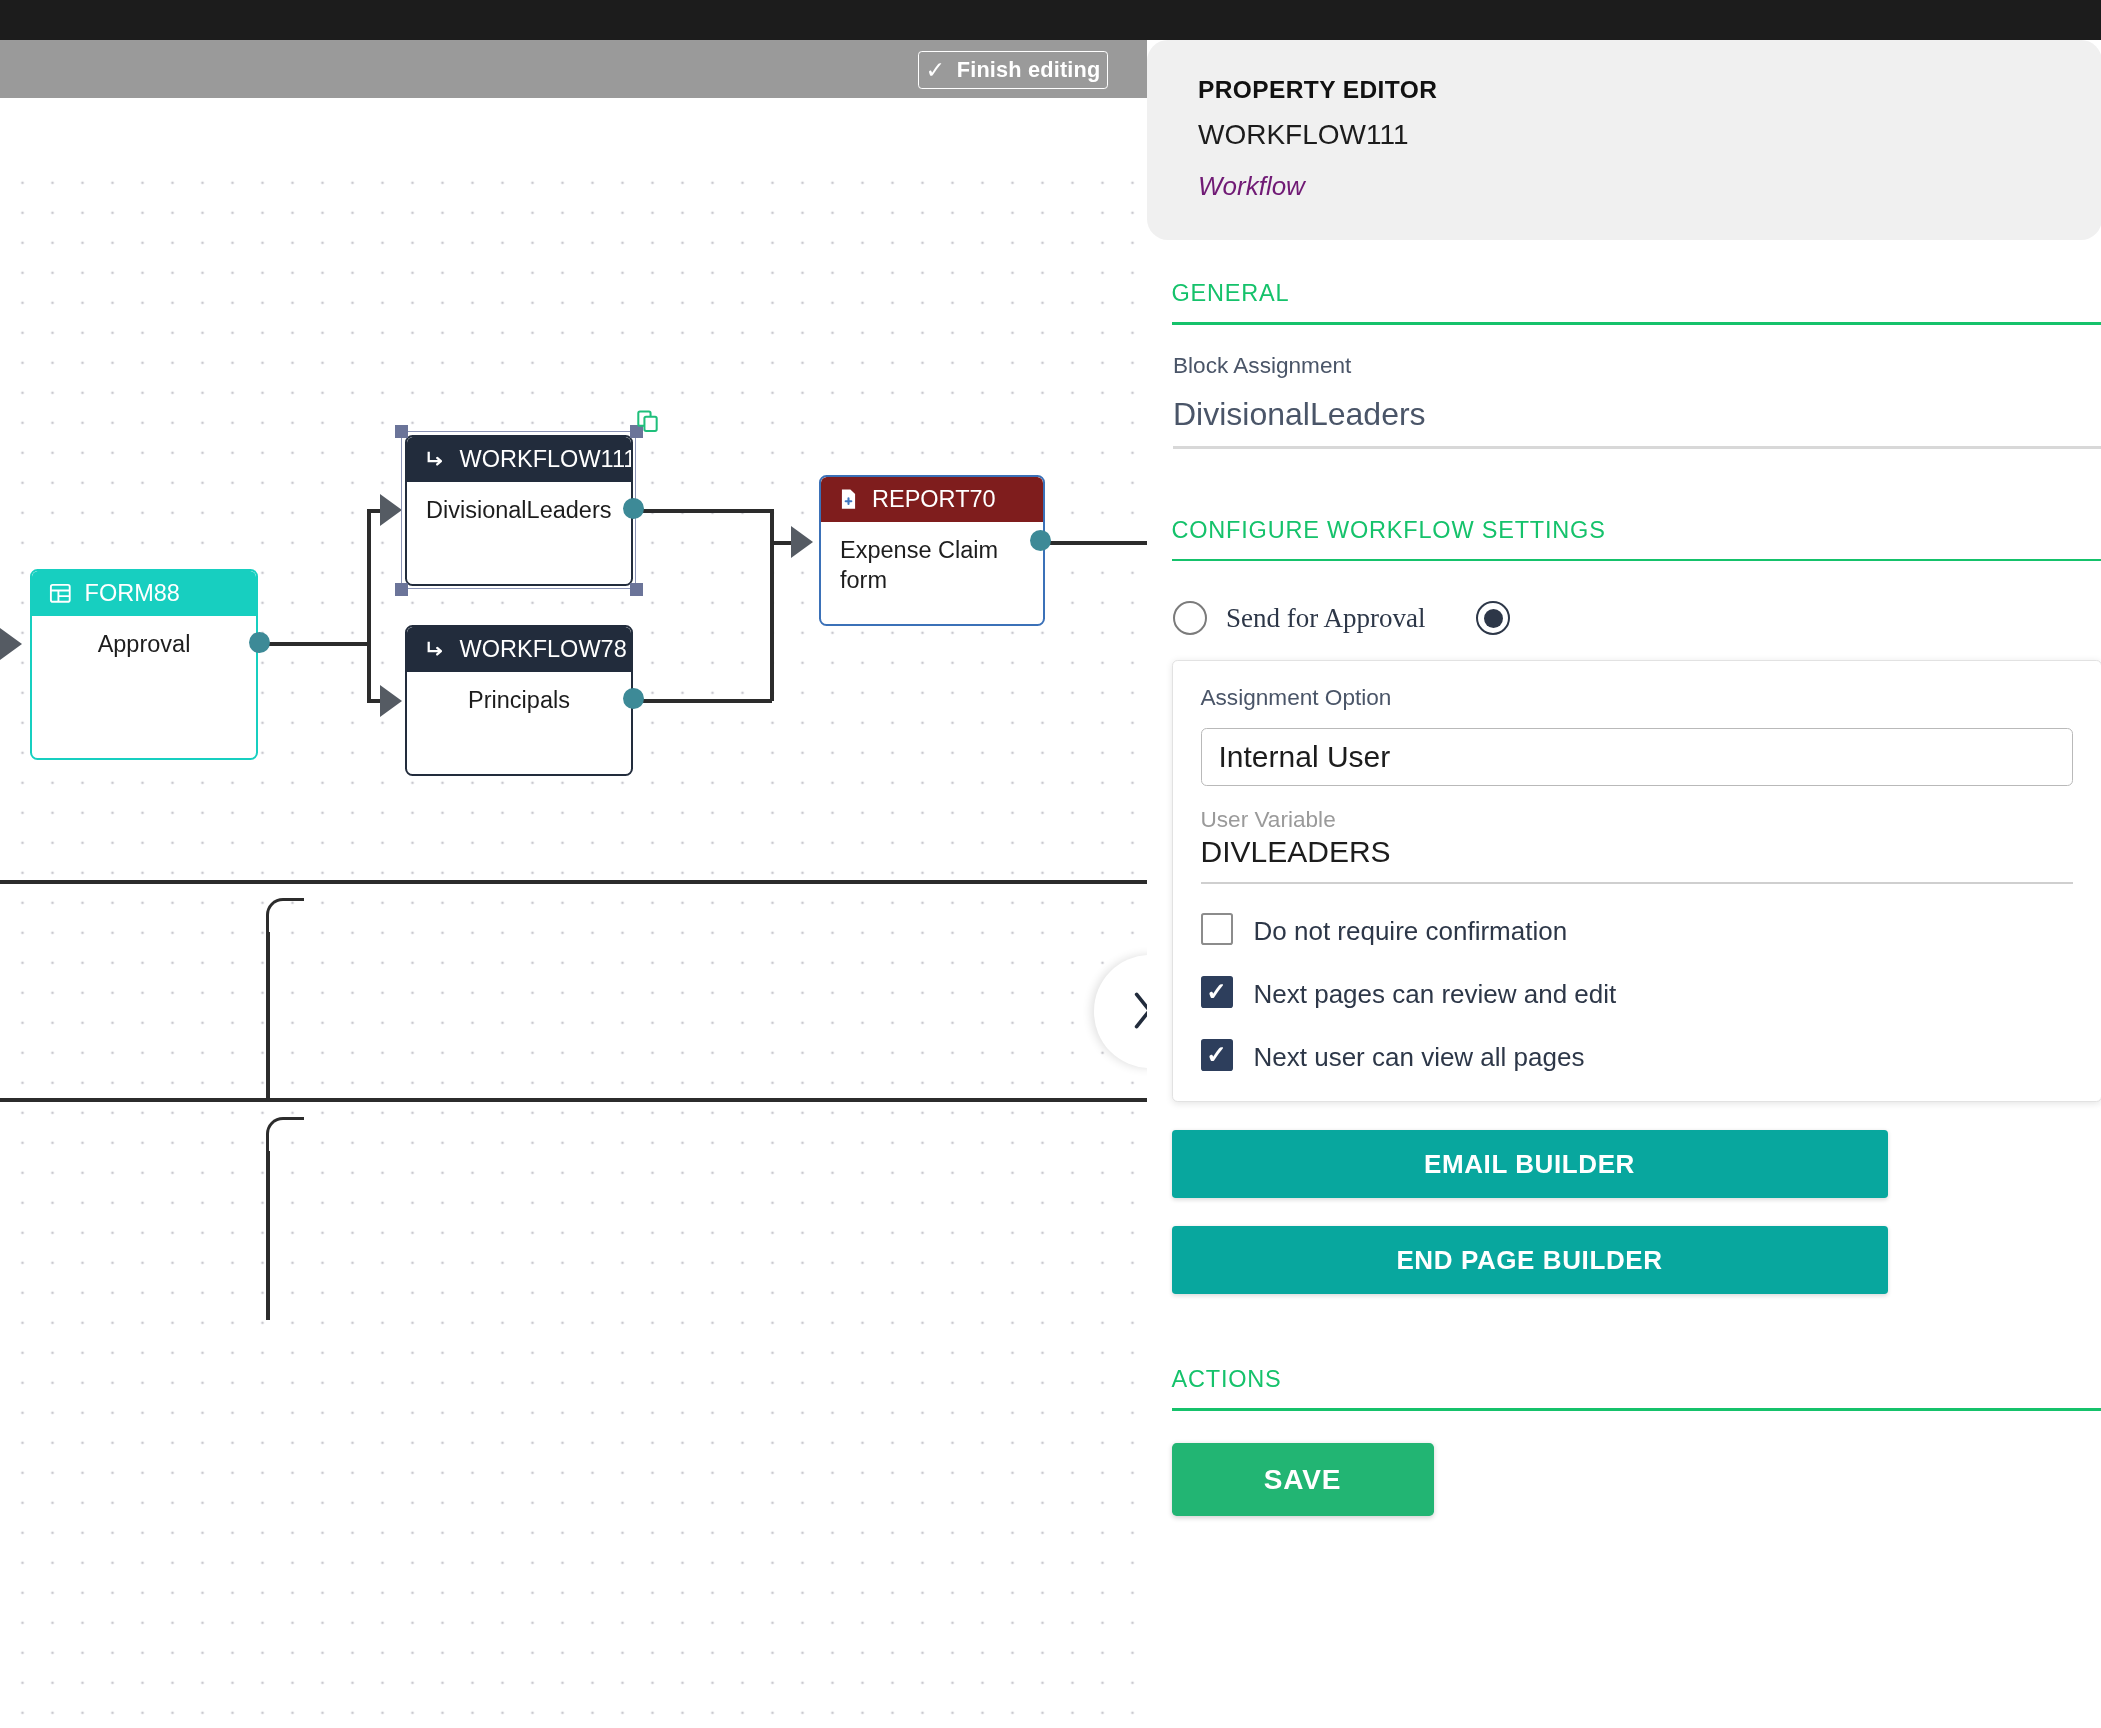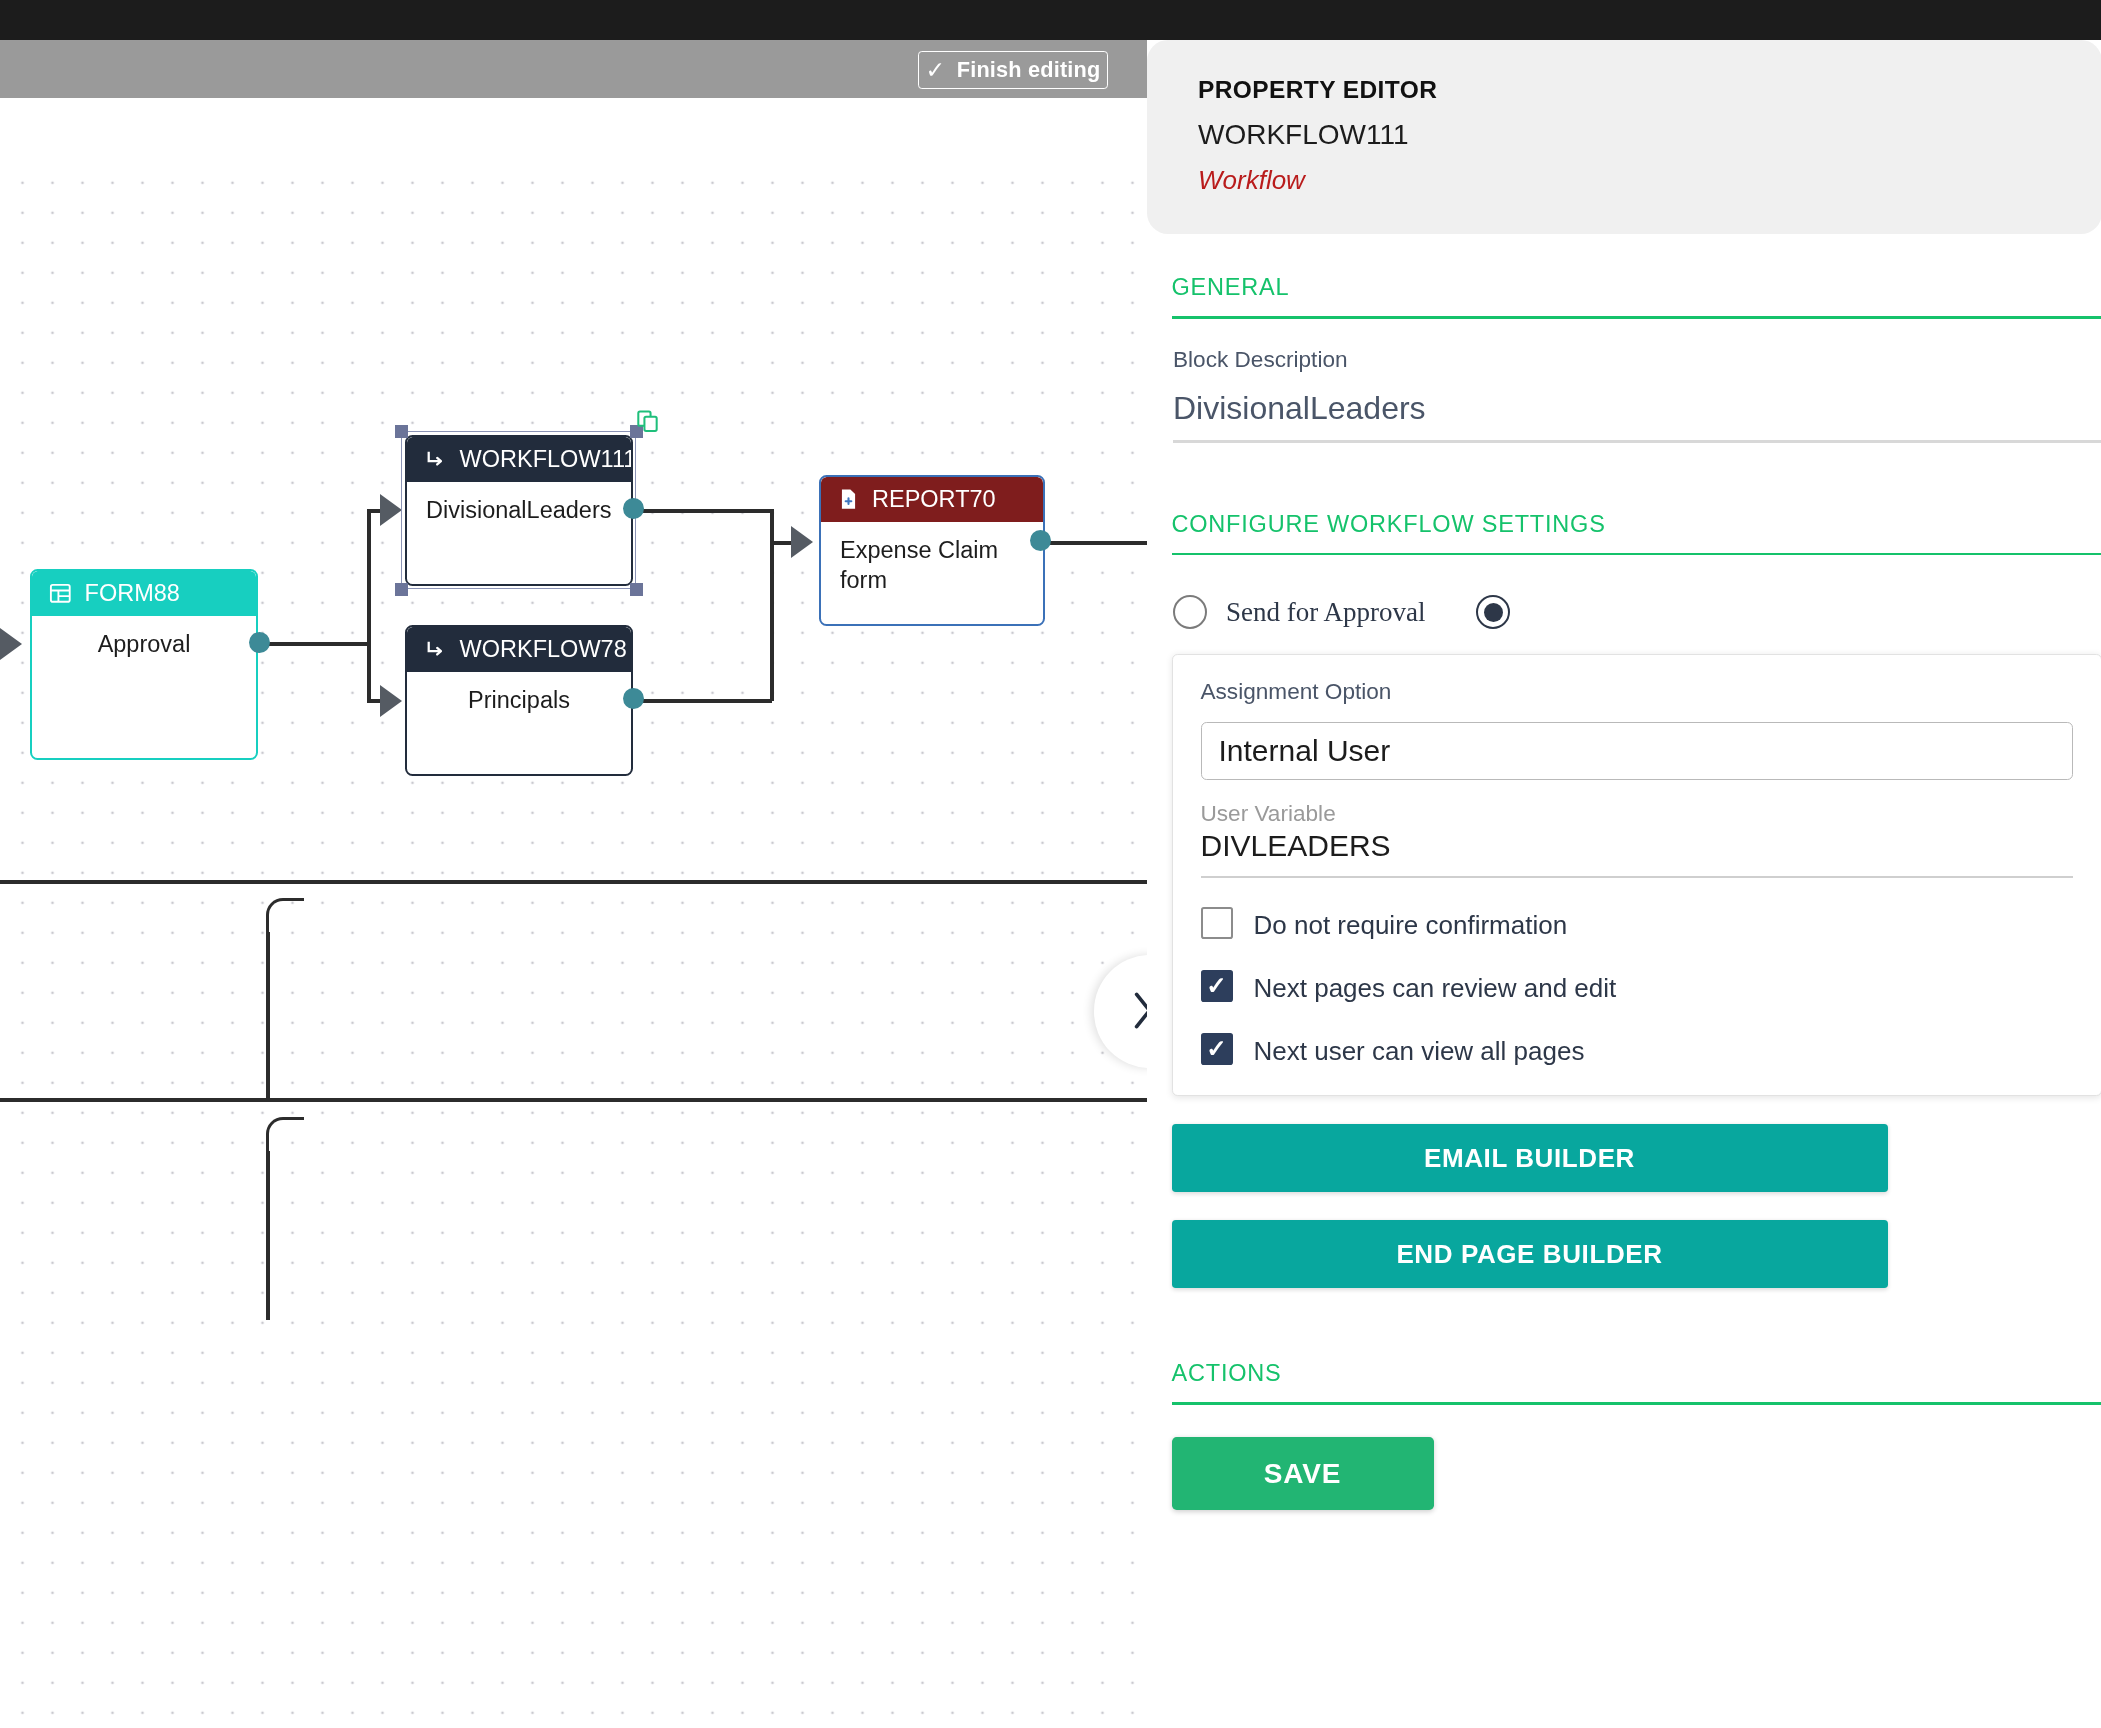--- a/index.html
+++ b/index.html
@@ -135,21 +135,21 @@
   .collapse-tab svg { margin-left: 5.6px; }
 
   
   .pe {
     position:absolute; left: 1147px; top: 40px; width: 955px; height: 1689px;
     background:#ffffff;
   }
   .pe-hd { background:#f0f0f0; padding: 36px 51px 38px 51px; border-radius: 21px; }
   .pe-title { font-size: 24.5px; font-weight: bold; color:#111; letter-spacing:0.4px; }
   .pe-sub { font-size: 28px; color:#1c1c1c; margin-top: 15px; }
-  .pe-type { font-size: 26px; font-style: italic; color:#b91c1c; margin-top: 14px; }
+  .pe-type { font-size: 26px; font-style: italic; color:#701a75; margin-top: 20px; }
 
   .pe-body { padding: 0 0 0 0; }
   .sect-hd {
     font-size: 23.5px; color:#15c26b; letter-spacing:0.8px;
     margin: 40px 0 0 24.5px;
   }
   .sect-rule { height: 2.8px; background:#15c26b; margin: 15px 0 0 24.5px; }
 
   .fld-label { font-size: 22.6px; color:#4a5568; margin: 28px 0 0 26px; }
   .fld-value { font-size: 32px; color:#4a5568; margin: 17px 0 0 26px; }
@@ -337,21 +337,21 @@
     <div class="pe-hd">
       <div class="pe-title">PROPERTY EDITOR</div>
       <div class="pe-sub">WORKFLOW111</div>
       <div class="pe-type">Workflow</div>
     </div>
 
     <div class="pe-body">
 
       <div class="sect-hd">GENERAL</div>
       <div class="sect-rule"></div>
-      <div class="fld-label">Block Description</div>
+      <div class="fld-label">Block Assignment</div>
       <div class="fld-value">DivisionalLeaders</div>
       <div class="fld-underline"></div>
 
       <div class="sect-hd" style="margin-top:68px; white-space:nowrap;">CONFIGURE WORKFLOW SETTINGS</div>
       <div class="sect-rule"></div>
 
       <div class="radio-row">
         <div class="radio">
           <span class="radio-dot"></span>
           <span class="radio-lbl">Send for Approval</span>

